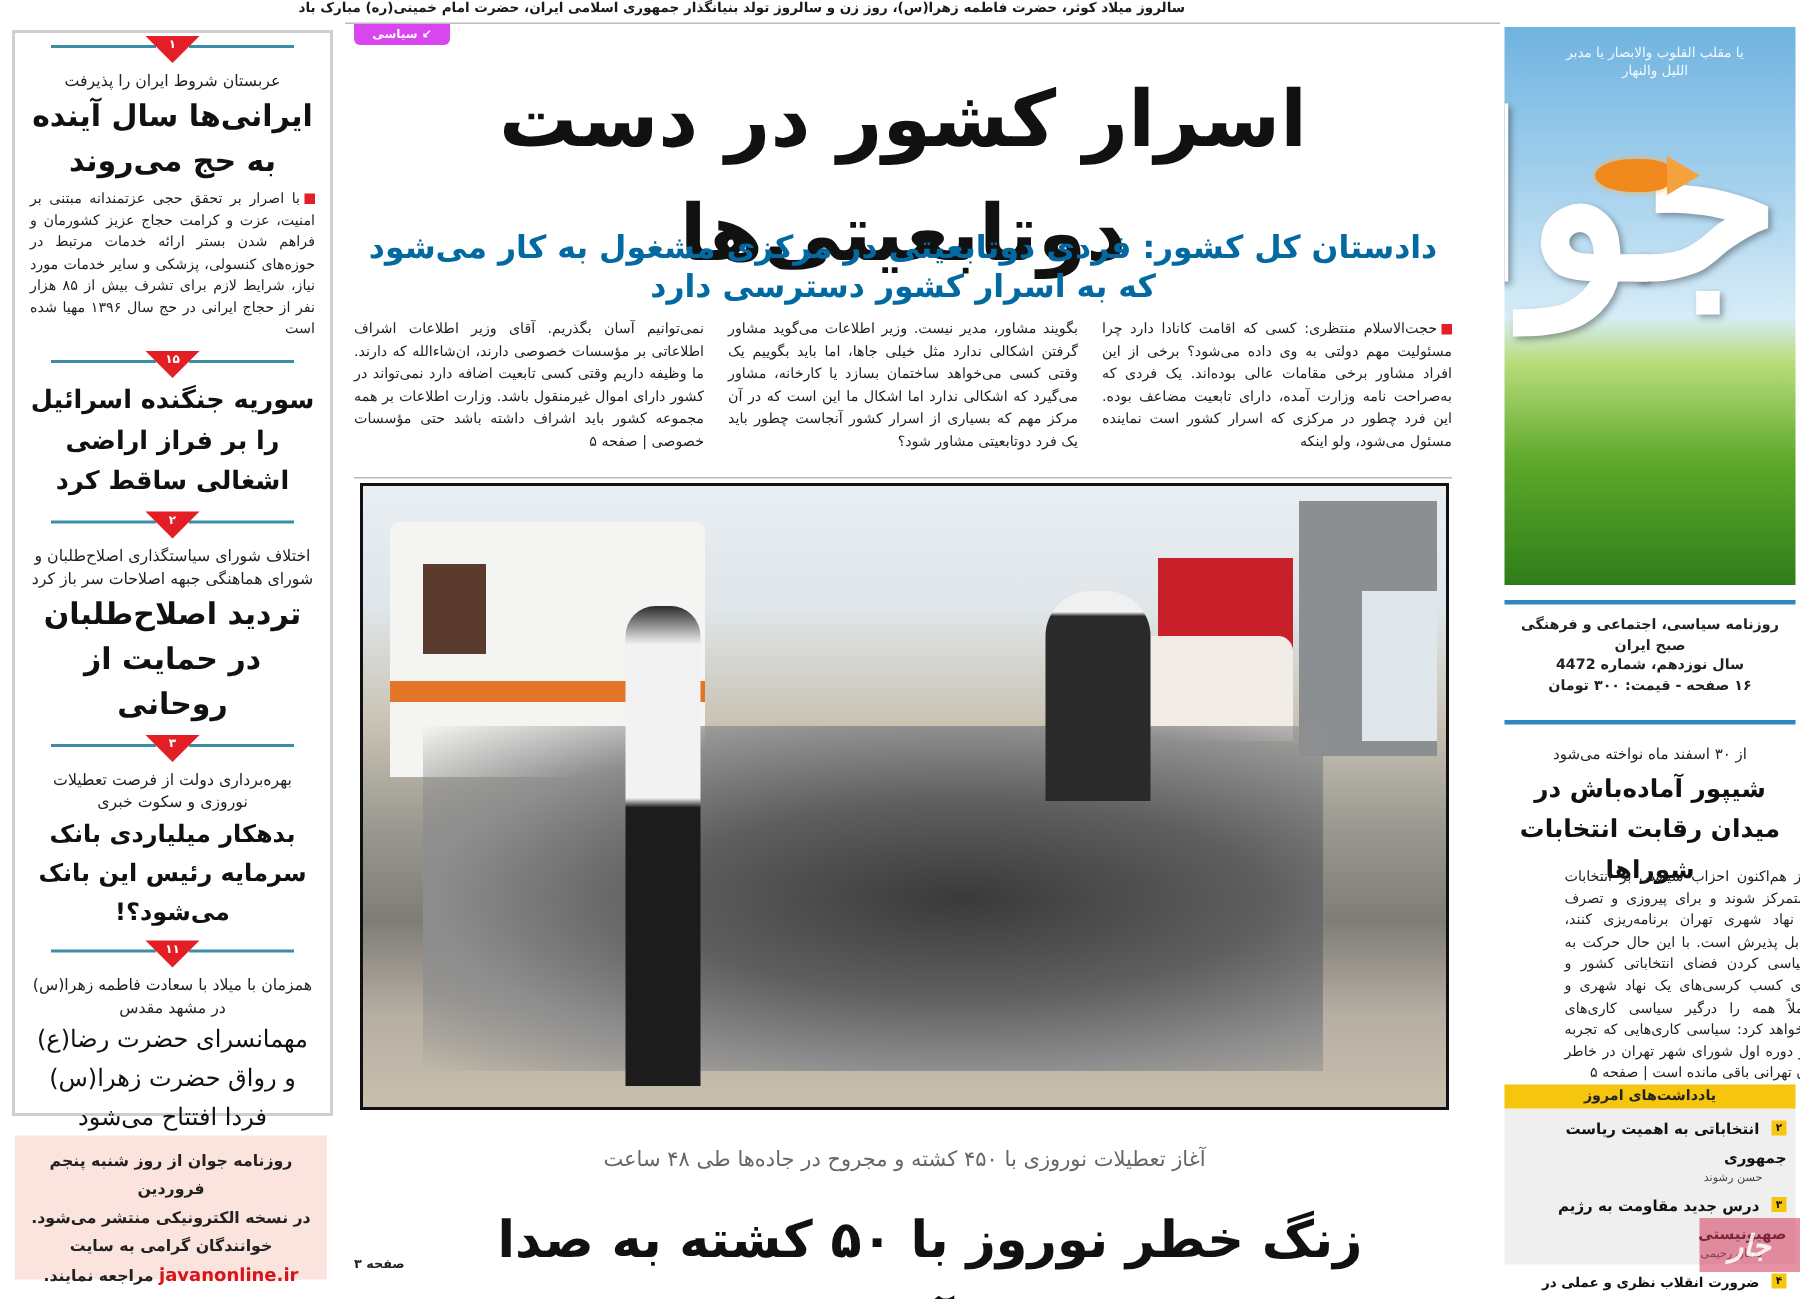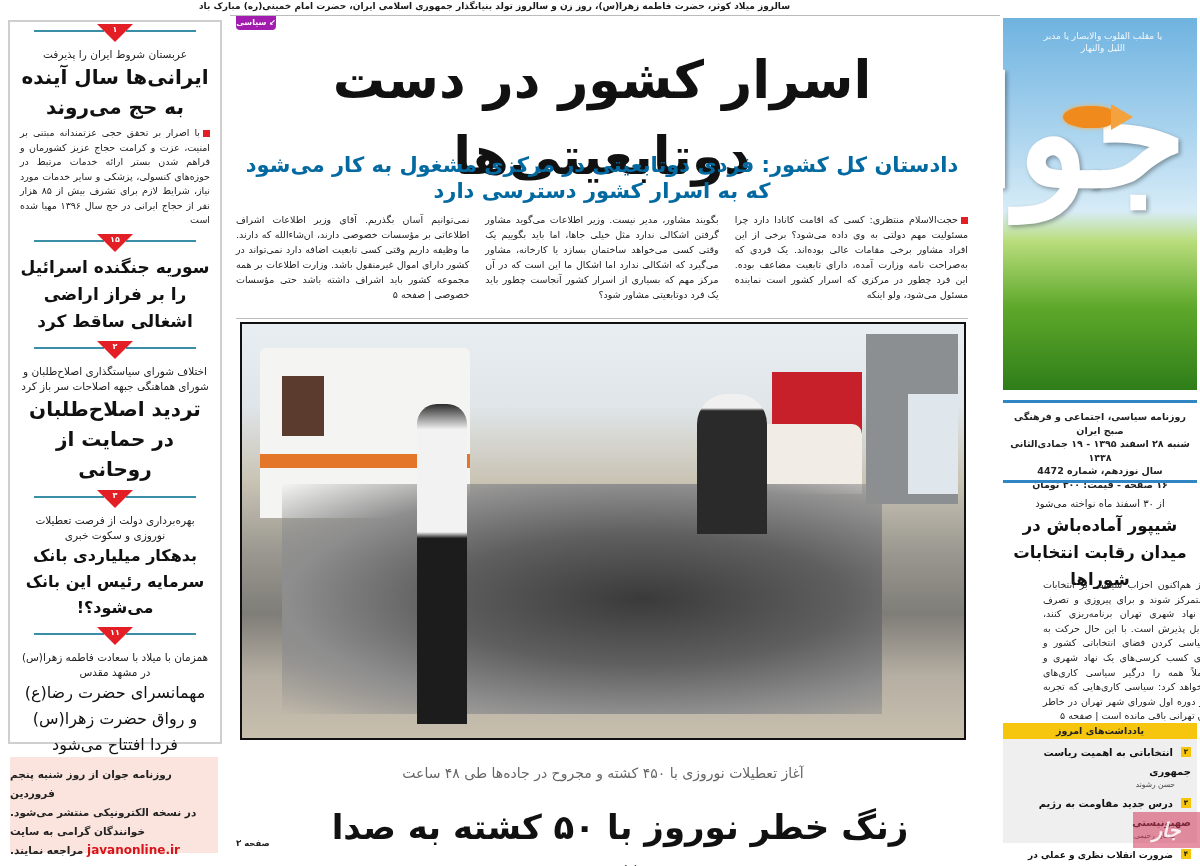--- a/index.html
+++ b/index.html
@@ -33,29 +33,29 @@
   }
   .kicker { text-align: center; font-size: 10.5px; color: #222; line-height: 15px; margin-top: 3px; }
   .lhead { text-align: center; font-weight: bold; font-size: 20px; line-height: 30px; color: #111; }
   .lhead.md { font-size: 17px; line-height: 27px; }
   .lhead.sm { font-size: 16px; line-height: 26px; font-weight: bold; }
   .lbody { font-size: 9.5px; line-height: 14.5px; text-align: justify; color: #222; margin-top: 4px; }
   .bullet { display: inline-block; width: 7px; height: 7px; background: #e31e24; margin-left: 3px; vertical-align: middle; }
 
   .notice {
     position: absolute; top: 757px; left: 10px; width: 208px; height: 96px;
-    background: #fbe4de; text-align: left; font-weight: bold; font-size: 10.5px;
+    background: #fbe4de; text-align: center; font-weight: bold; font-size: 10.5px;
     line-height: 19px; padding-top: 8px; color: #222;
   }
   .notice .site { color: #d7141a; font-size: 12px; }
 
   
   .center { position: absolute; top: 16px; left: 236px; width: 732px; }
   .tag {
-    position: absolute; top: 0; left: 0; width: 40px; height: 14px; background: #a21caf;
+    position: absolute; top: 0; left: 0; width: 64px; height: 14px; background: #d946ef;
     border-radius: 0 0 4px 4px; color: #fff; font-size: 8px; font-weight: bold;
     text-align: center; line-height: 14px;
   }
   .main-head {
     position: absolute; top: 26px; left: 0; width: 732px; text-align: center;
     font-weight: bold; font-size: 52px; line-height: 76px; letter-spacing: -1px; color: #111;
     font-family: "DejaVu Sans", sans-serif;
   }
   .sub-head {
     position: absolute; top: 136px; left: 0; width: 732px; text-align: center;
@@ -244,21 +244,20 @@
 <div class="right-col">
   <div class="masthead">
     <div class="calli">یا مقلب القلوب والابصار یا مدبر اللیل والنهار</div>
     <div class="logo">جوان</div>
     <div class="fish"></div>
     <div class="fish-tail"></div>
   </div>
   <div class="bluebar" style="top:382px"></div>
   <div class="info">
     <div>روزنامه سیاسی، اجتماعی و فرهنگی صبح ایران</div>
-    <div>شنبه ۲۸ اسفند ۱۳۹۵ - ۱۹ جمادی‌الثانی ۱۴۳۸</div>
     <div>سال نوزدهم، شماره 4472</div>
     <div>۱۶ صفحه - قیمت: ۳۰۰ تومان</div>
   </div>
   <div class="bluebar" style="top:462px"></div>
   <div class="r-kicker">از ۳۰ اسفند ماه نواخته می‌شود</div>
   <div class="r-head">شیپور آماده‌باش در میدان رقابت انتخابات شوراها</div>
   <div class="r-body">
     <span class="bullet"></span><span>اینکه از هم‌اکنون احزاب سیاسی بر انتخابات شوراها متمرکز شوند و برای پیروزی و تصرف مهم‌ترین نهاد شهری تهران برنامه‌ریزی کنند، نکته‌ای قابل پذیرش است. با این حال حرکت به سمت سیاسی کردن فضای انتخاباتی کشور و تلاش برای کسب کرسی‌های یک نهاد شهری و مدنی عملاً همه را درگیر سیاسی کاری‌های گسترده خواهد کرد: سیاسی کاری‌هایی که تجربه تلخ آن در دوره اول شورای شهر تهران در خاطر شهروندان تهرانی باقی مانده است | صفحه ۵</span>
   </div>
 

